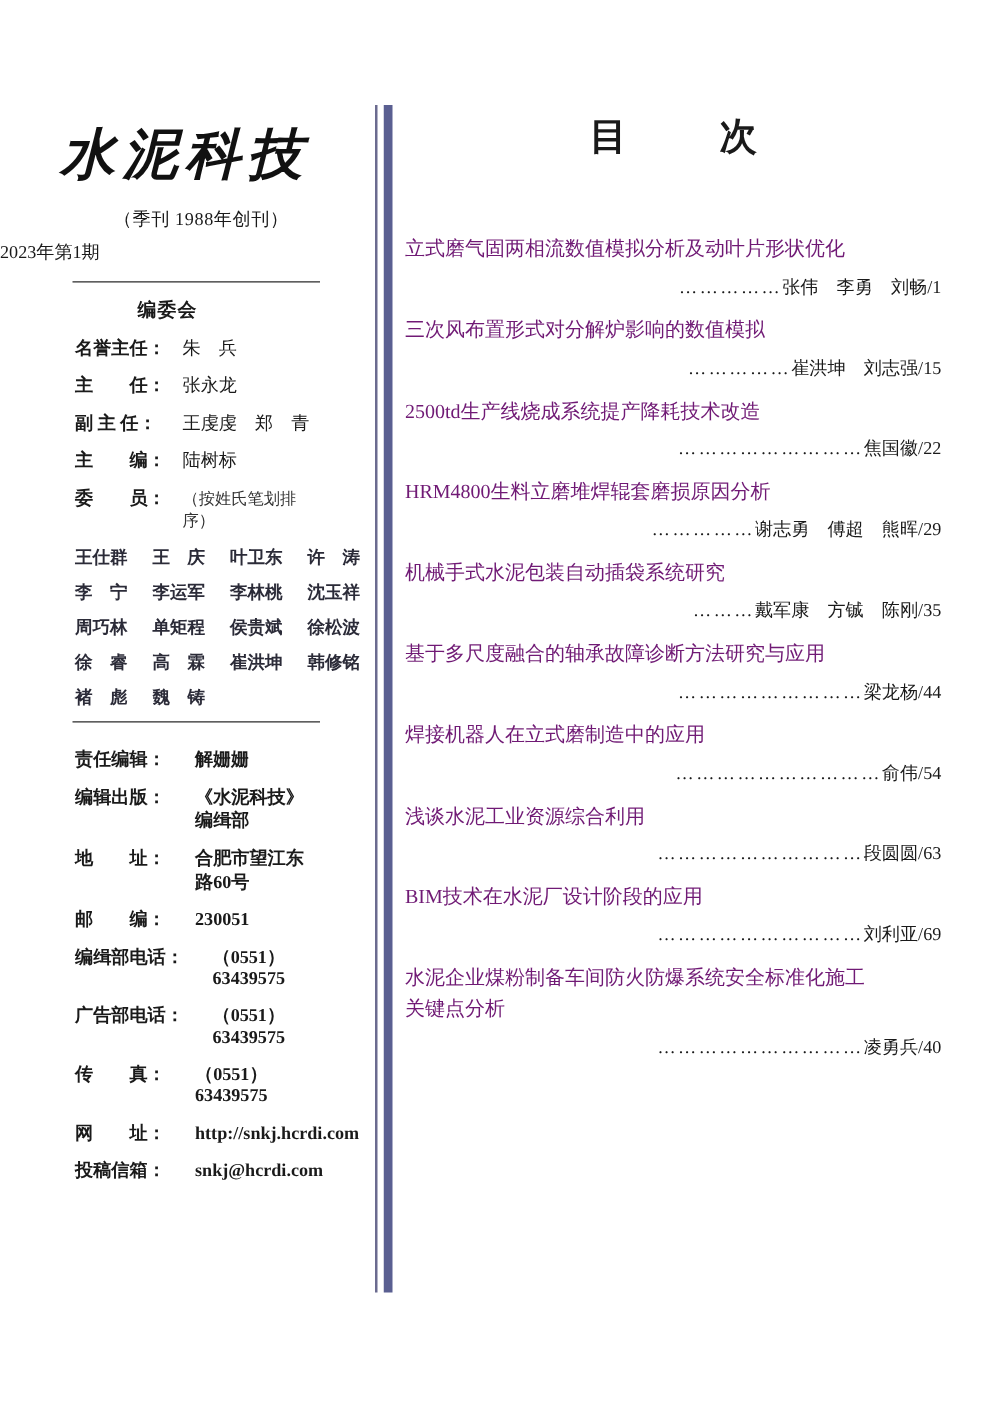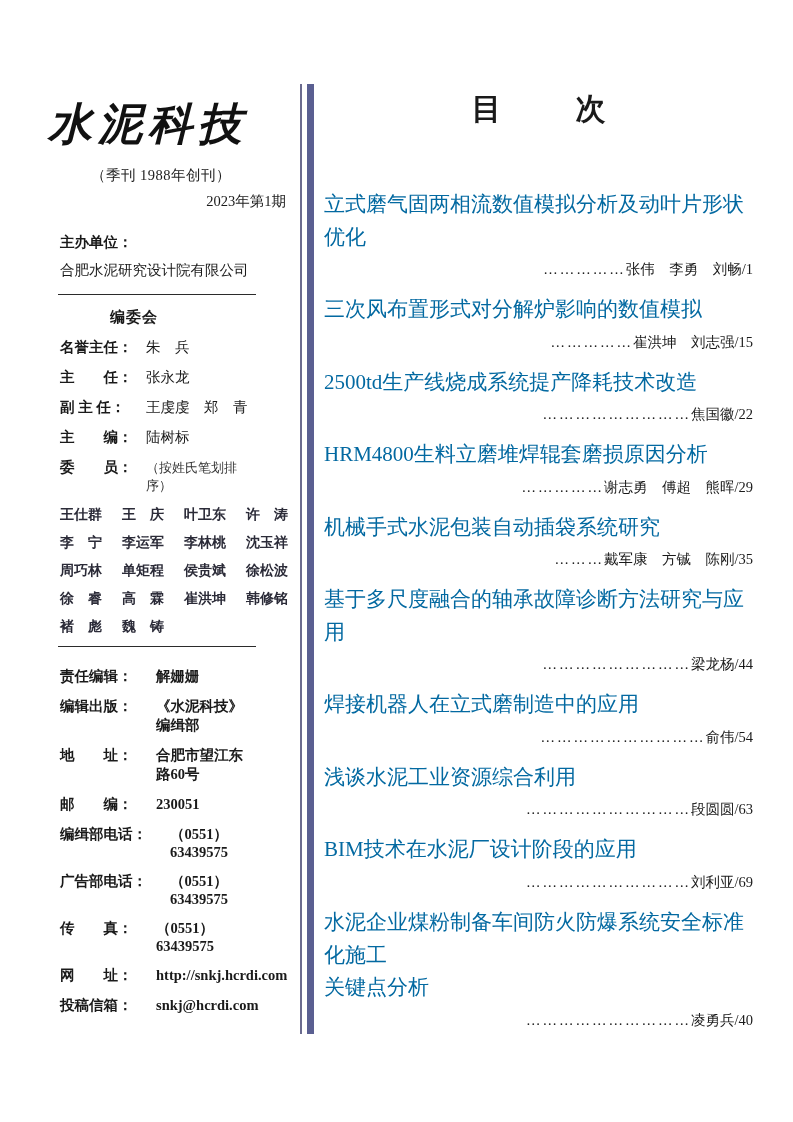--- a/index.html
+++ b/index.html
@@ -40,21 +40,21 @@
     font-style: italic;
   }
   .sub-line {
     text-align: center;
     font-size: 14.5px;
     margin-top: 18px;
     letter-spacing: 0.5px;
     margin-left: 36px;
   }
   .sub-line2 {
-    text-align: right;
+    text-align: left;
     font-size: 14.5px;
     margin-top: 7px;
   }
   .block {
     padding: 0 30px 0 60px;
   }
   .org-title {
     font-size: 14.5px;
     font-weight: bold;
     margin-top: 22px;
@@ -176,23 +176,23 @@
     font-weight: bold;
     letter-spacing: 22px;
     padding-left: 22px;
     margin-bottom: 58px;
     font-family: "DejaVu Serif", serif;
   }
   .entry {
     margin-bottom: 14px;
   }
   .entry-title {
-    font-size: 21px;
+    font-size: 16px;
     line-height: 1.55;
-    color: #0369a1;
+    color: #701a75;
   }
   .entry-authors {
     font-size: 14.5px;
     text-align: right;
     margin-top: 7px;
     white-space: nowrap;
   }
   .dots {
     letter-spacing: 2px;
   }
@@ -201,24 +201,20 @@
 <body>
 
 <div class="page">
 
   <div class="left-col">
 
     <div class="masthead">水泥科技</div>
     <div class="sub-line">（季刊 1988年创刊）</div>
     <div class="sub-line2">2023年第1期</div>
 
-    <div class="block">
-      <div class="org-title">主办单位：</div>
-      <div class="org-name">合肥水泥研究设计院有限公司</div>
-    </div>
 
     <div class="rule"></div>
 
     <div class="committee-title">编委会</div>
 
     <div class="block roles">
       <div class="role-row">
         <div class="role-label">名誉主任：</div>
         <div class="role-value">朱　兵</div>
       </div>

